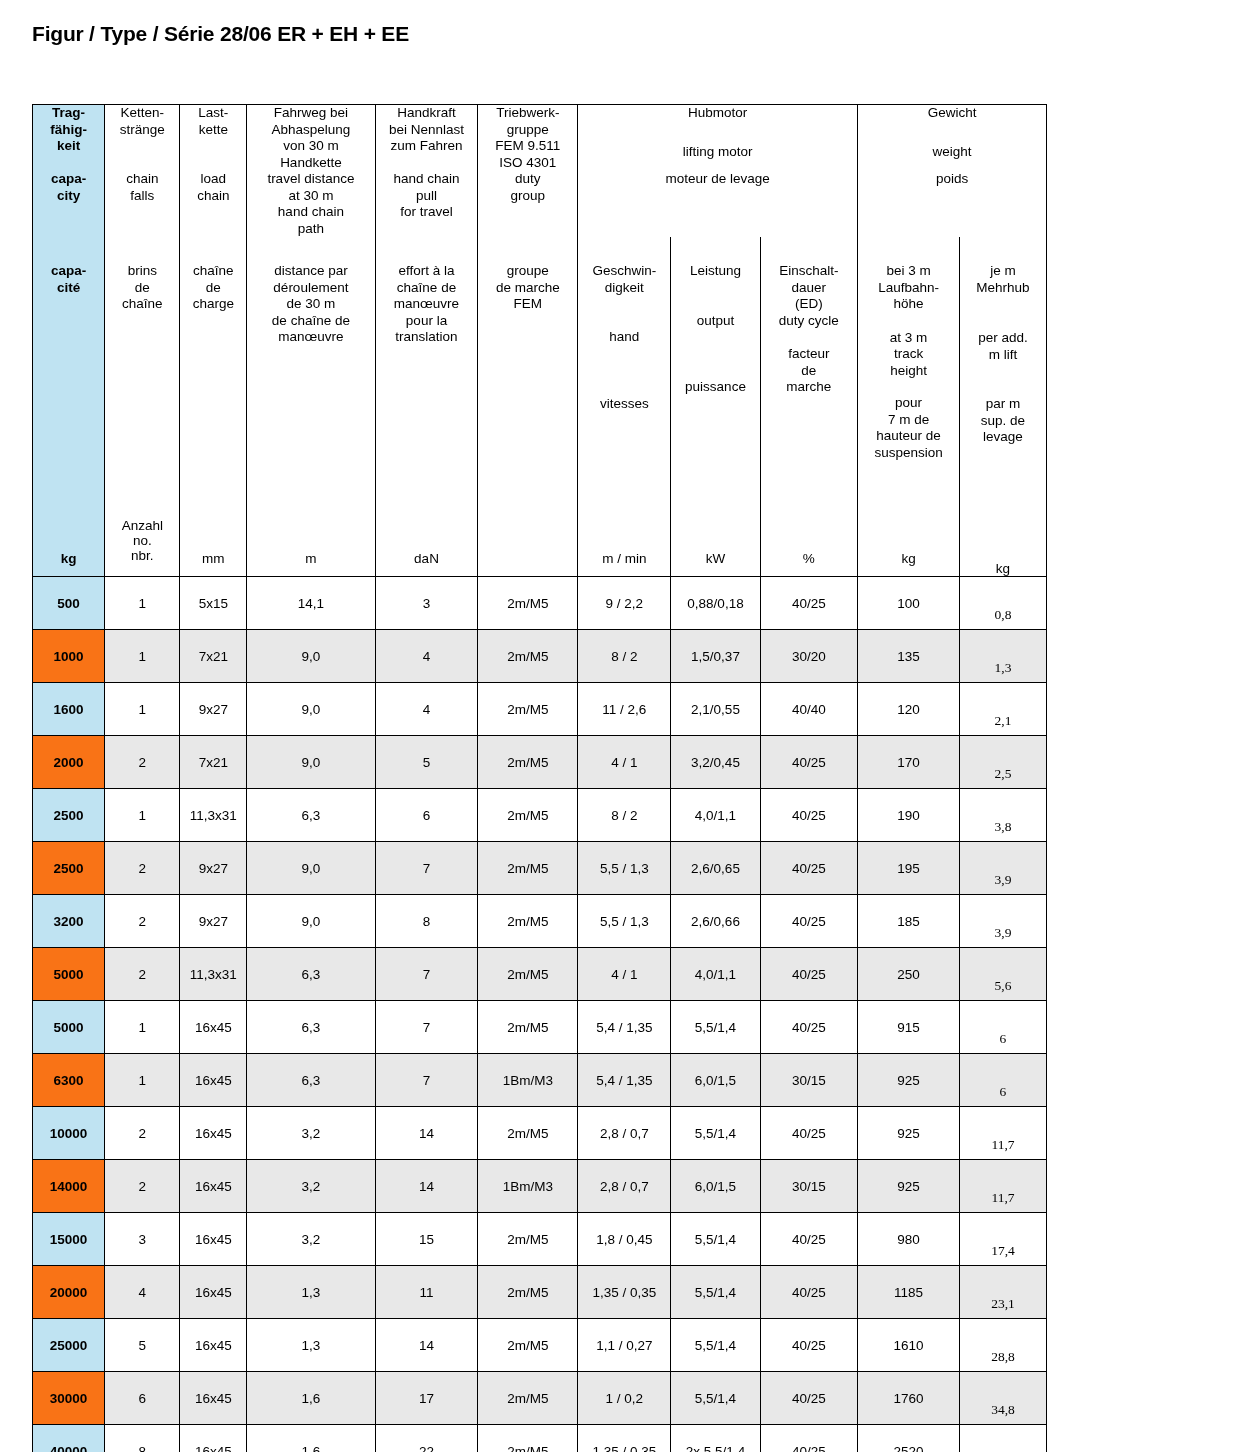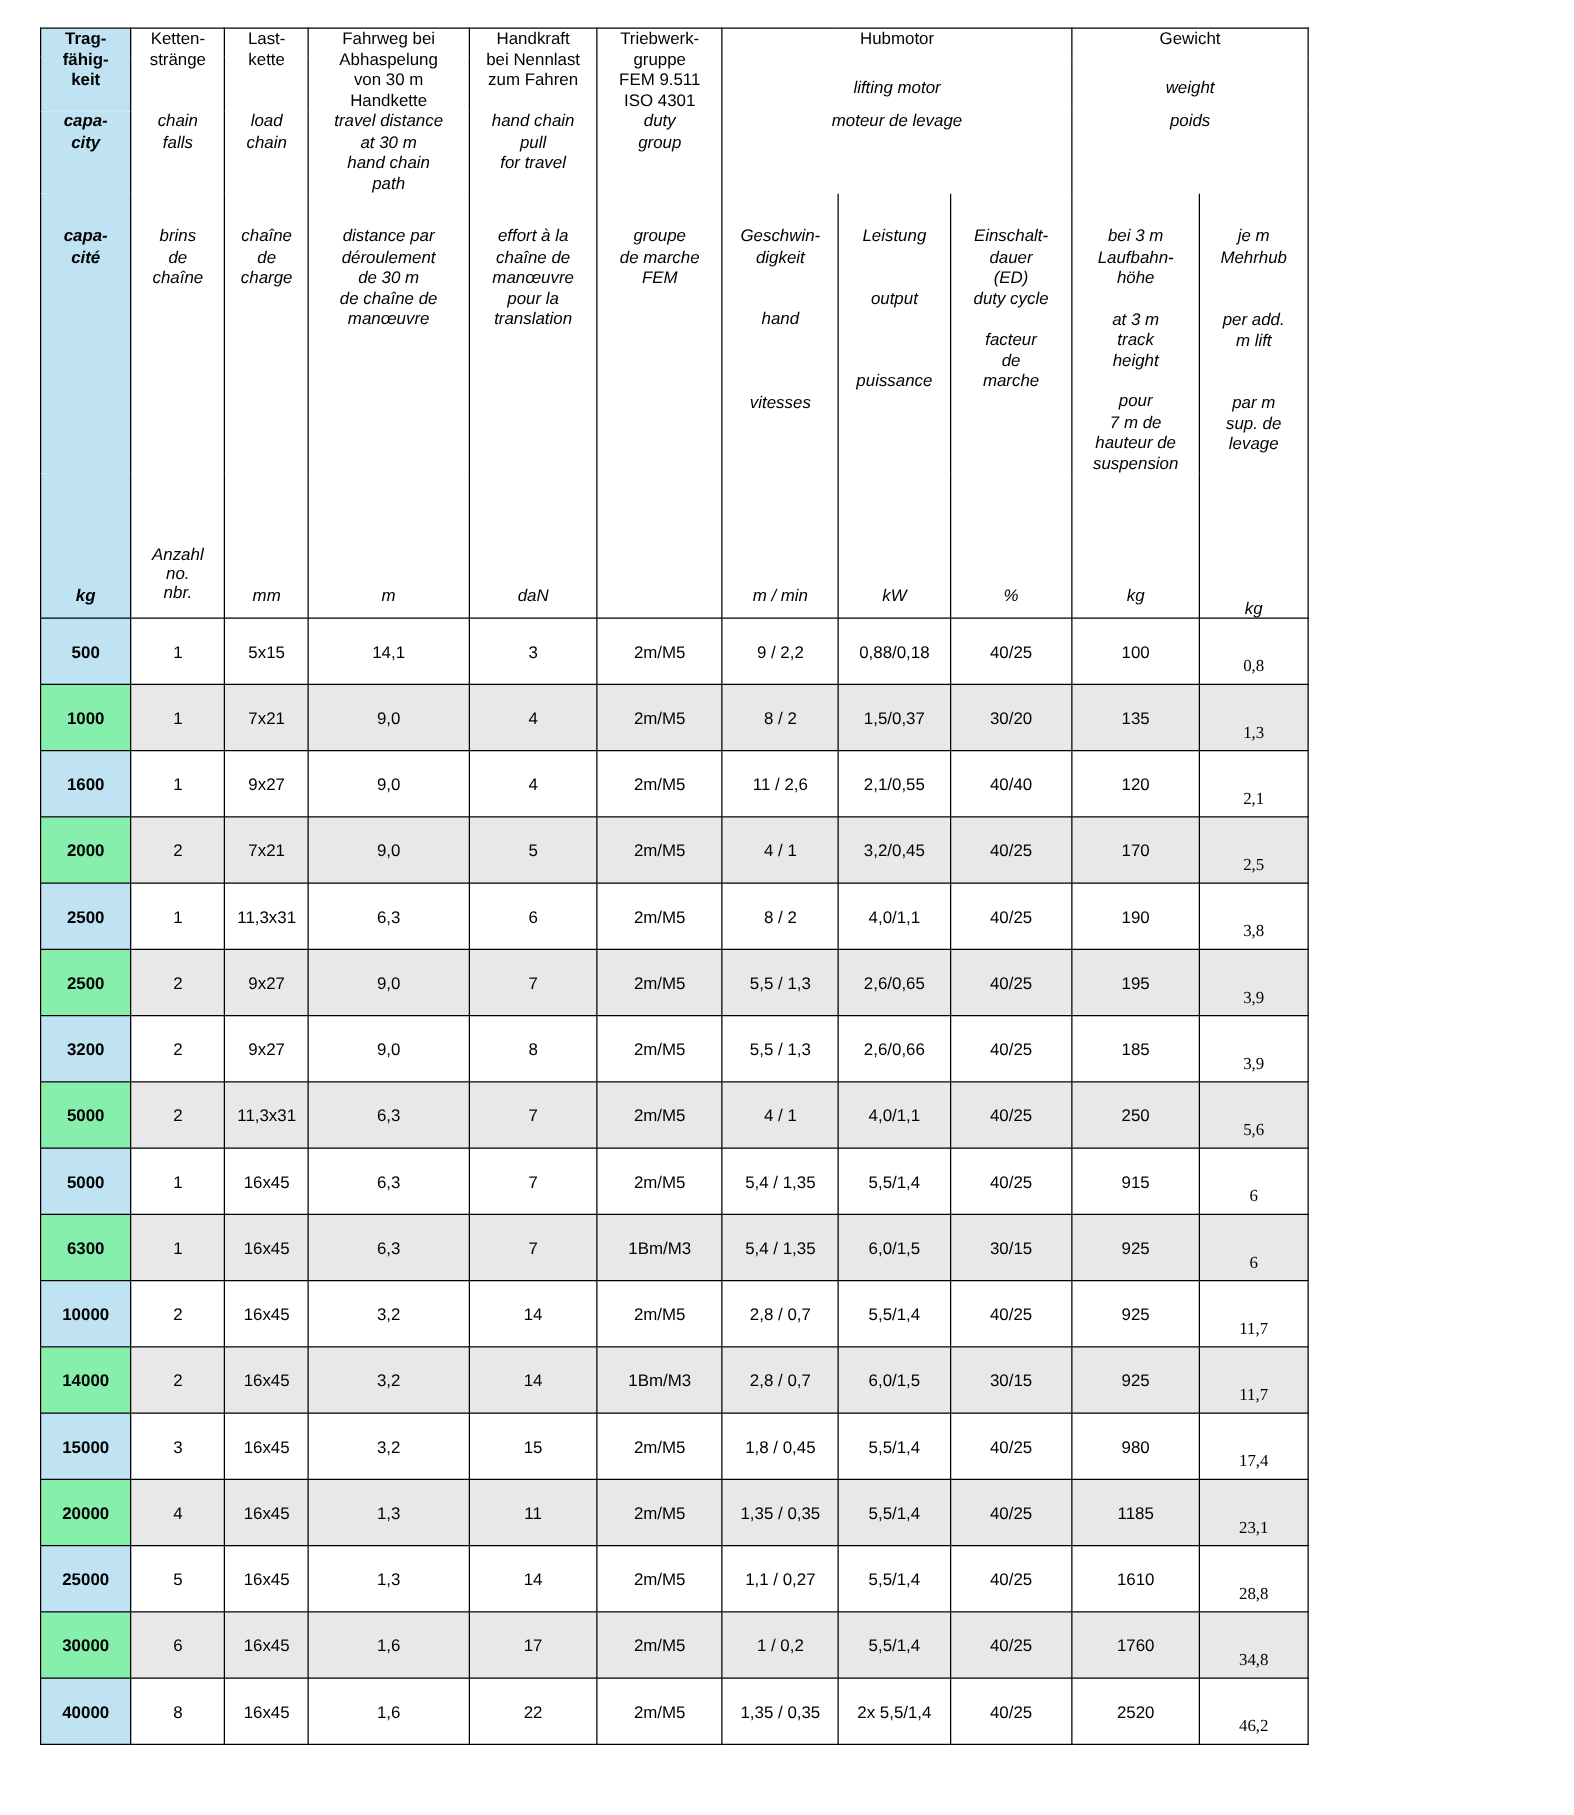--- a/index.html
+++ b/index.html
@@ -40,21 +40,21 @@
   }
   
   .hdr-cell {
     padding: 7px 3px 6px 3px;
     line-height: 16.5px;
   }
   .hdr-cell.capcol {
     background: #bfe3f2;
     font-weight: bold;
   }
-  .nobt { border-top: none !important; font-style: italic; }
+  .nobt { border-top: none !important; }
   .nobb { border-bottom: none !important; }
 
   .unit-row td {
     padding-bottom: 6px;
     padding-top: 4px;
     font-size: 13.5px;
   }
   .unit-row td.capcol {
     background: #bfe3f2;
     font-weight: bold;
@@ -68,34 +68,35 @@
     font-size: 13.5px;
   }
   tr.data td.cap {
     background: #bfe3f2;
     font-weight: bold;
   }
   tr.data.alt td {
     background: #e8e8e8;
   }
   tr.data.alt td.cap {
-    background: #86efac;
+    background: #f97316;
   }
   tr.data td.lastcol {
     vertical-align: bottom;
     padding-bottom: 6px;
     font-family: Liberation Serif, serif;
   }
   .spacer-line { height: 16.5px; }
 </style>
 </head>
 <body>
 
 <div class="page">
 
+  <h1 class="doc-title">Figur / Type / Série 28/06 ER + EH + EE</h1>
 
   <table class="spec">
     <colgroup>
       <col style="width:68px">
       <col style="width:71px">
       <col style="width:63px">
       <col style="width:121px">
       <col style="width:97px">
       <col style="width:94px">
       <col style="width:88px">

